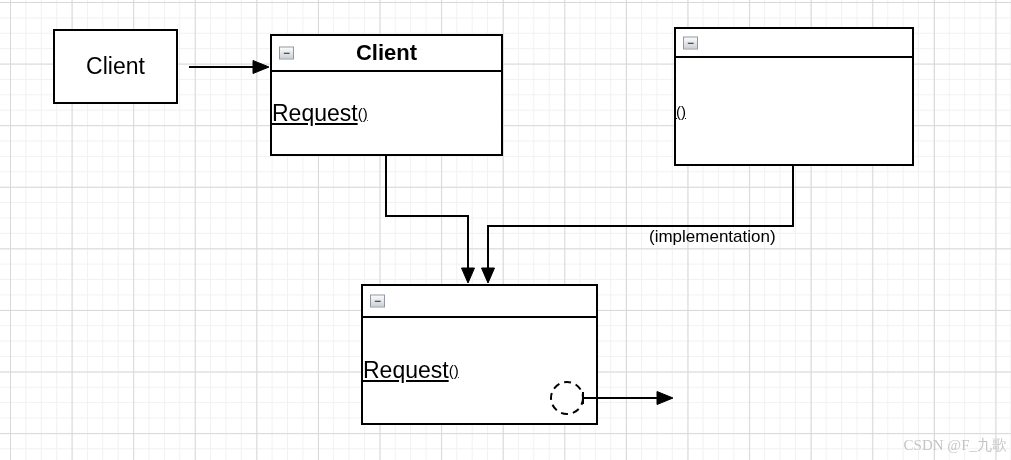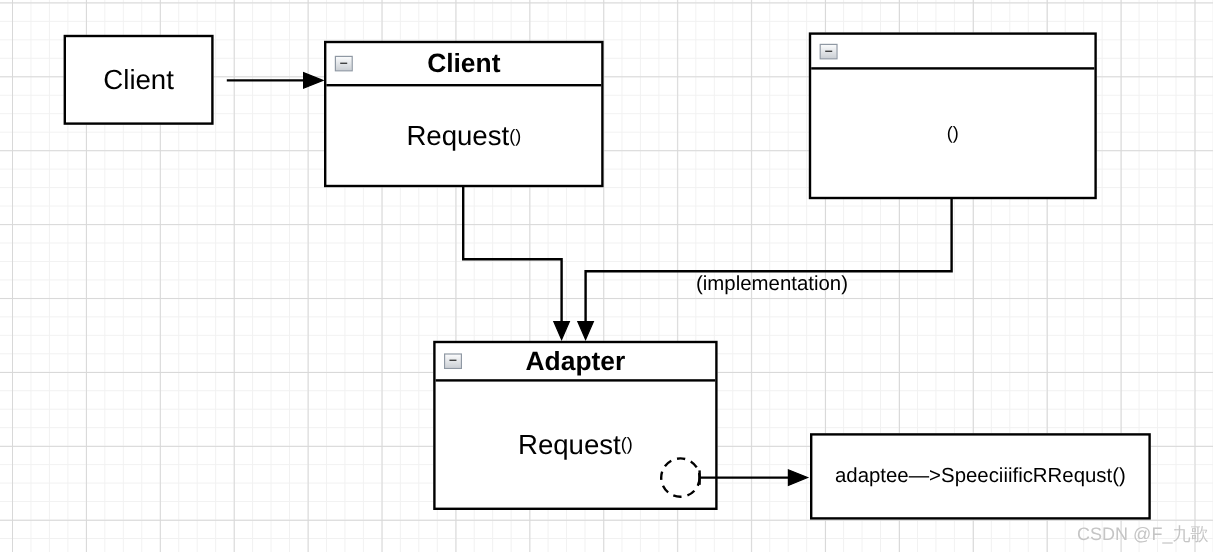--- a/index.html
+++ b/index.html
@@ -36,22 +36,22 @@
     justify-content: center;
     border-bottom: 2px solid #000000;
     box-sizing: border-box;
     font-weight: bold;
     font-size: 22px;
   }
   .uml-body {
     flex: 1 1 auto;
     display: flex;
     align-items: center;
-    justify-content: center;
     font-size: 23px;
+    text-decoration: underline;
   }
   .method-parens { font-size: 15px; }
 
   .collapse-btn {
     position: absolute;
     left: 7px;
     top: 50%;
     transform: translateY(-50%);
     width: 15px;
     height: 13px;
@@ -92,32 +92,33 @@
     left: 0; top: 0;
     width: 1011px; height: 460px;
     pointer-events: none;
   }
   #edges-layer path { stroke: #000; stroke-width: 2; fill: none; }
   #edges-layer polygon { fill: #000; stroke: #000; stroke-width: 1; }
   #edges-layer circle { stroke: #000; stroke-width: 2; fill: #fff; stroke-dasharray: 7 5; }
 
   .edge-label {
     position: absolute;
-    left: 580px;
+    left: 649px;
     top: 227px;
     font-size: 17px;
     white-space: nowrap;
   }
   .watermark {
     position: absolute;
     right: 4px;
     top: 436px;
     font-size: 15px;
     color: #c5c5c5;
     white-space: nowrap;
+    font-family: Liberation Serif, serif;
   }
 </style>
 </head>
 <body>
 
 <div class="canvas">
 
   <div id="client-node" class="simple-node">
     <span>Client</span>
   </div>
@@ -138,31 +139,27 @@
       <span class="collapse-btn">−</span>
     </div>
     <div class="uml-body">
         <span class="method-parens">()</span>
     </div>
   </div>
 
   <div id="adapter-node" class="uml-node">
     <div class="uml-header">
       <span class="collapse-btn">−</span>
-      <span>Adapter</span>
     </div>
     <div class="uml-body">
       <span>Request</span>
         <span class="method-parens">()</span>
     </div>
   </div>
 
-  <div id="note-node" class="simple-node">
-    <span>adaptee—&gt;SpeeciiificRRequst()</span>
-  </div>
 
   <div class="edge-label">(implementation)</div>
 
   <svg id="edges-layer" viewBox="0 0 1011 460" xmlns="http://www.w3.org/2000/svg">
 
     <path d="M189 67 H255"></path>
     <polygon points="269,67 253,60.5 253,73.5"></polygon>
 
     <path d="M386 155 V216 H468 V268"></path>
     <polygon points="468,283 461.5,268 474.5,268"></polygon>

